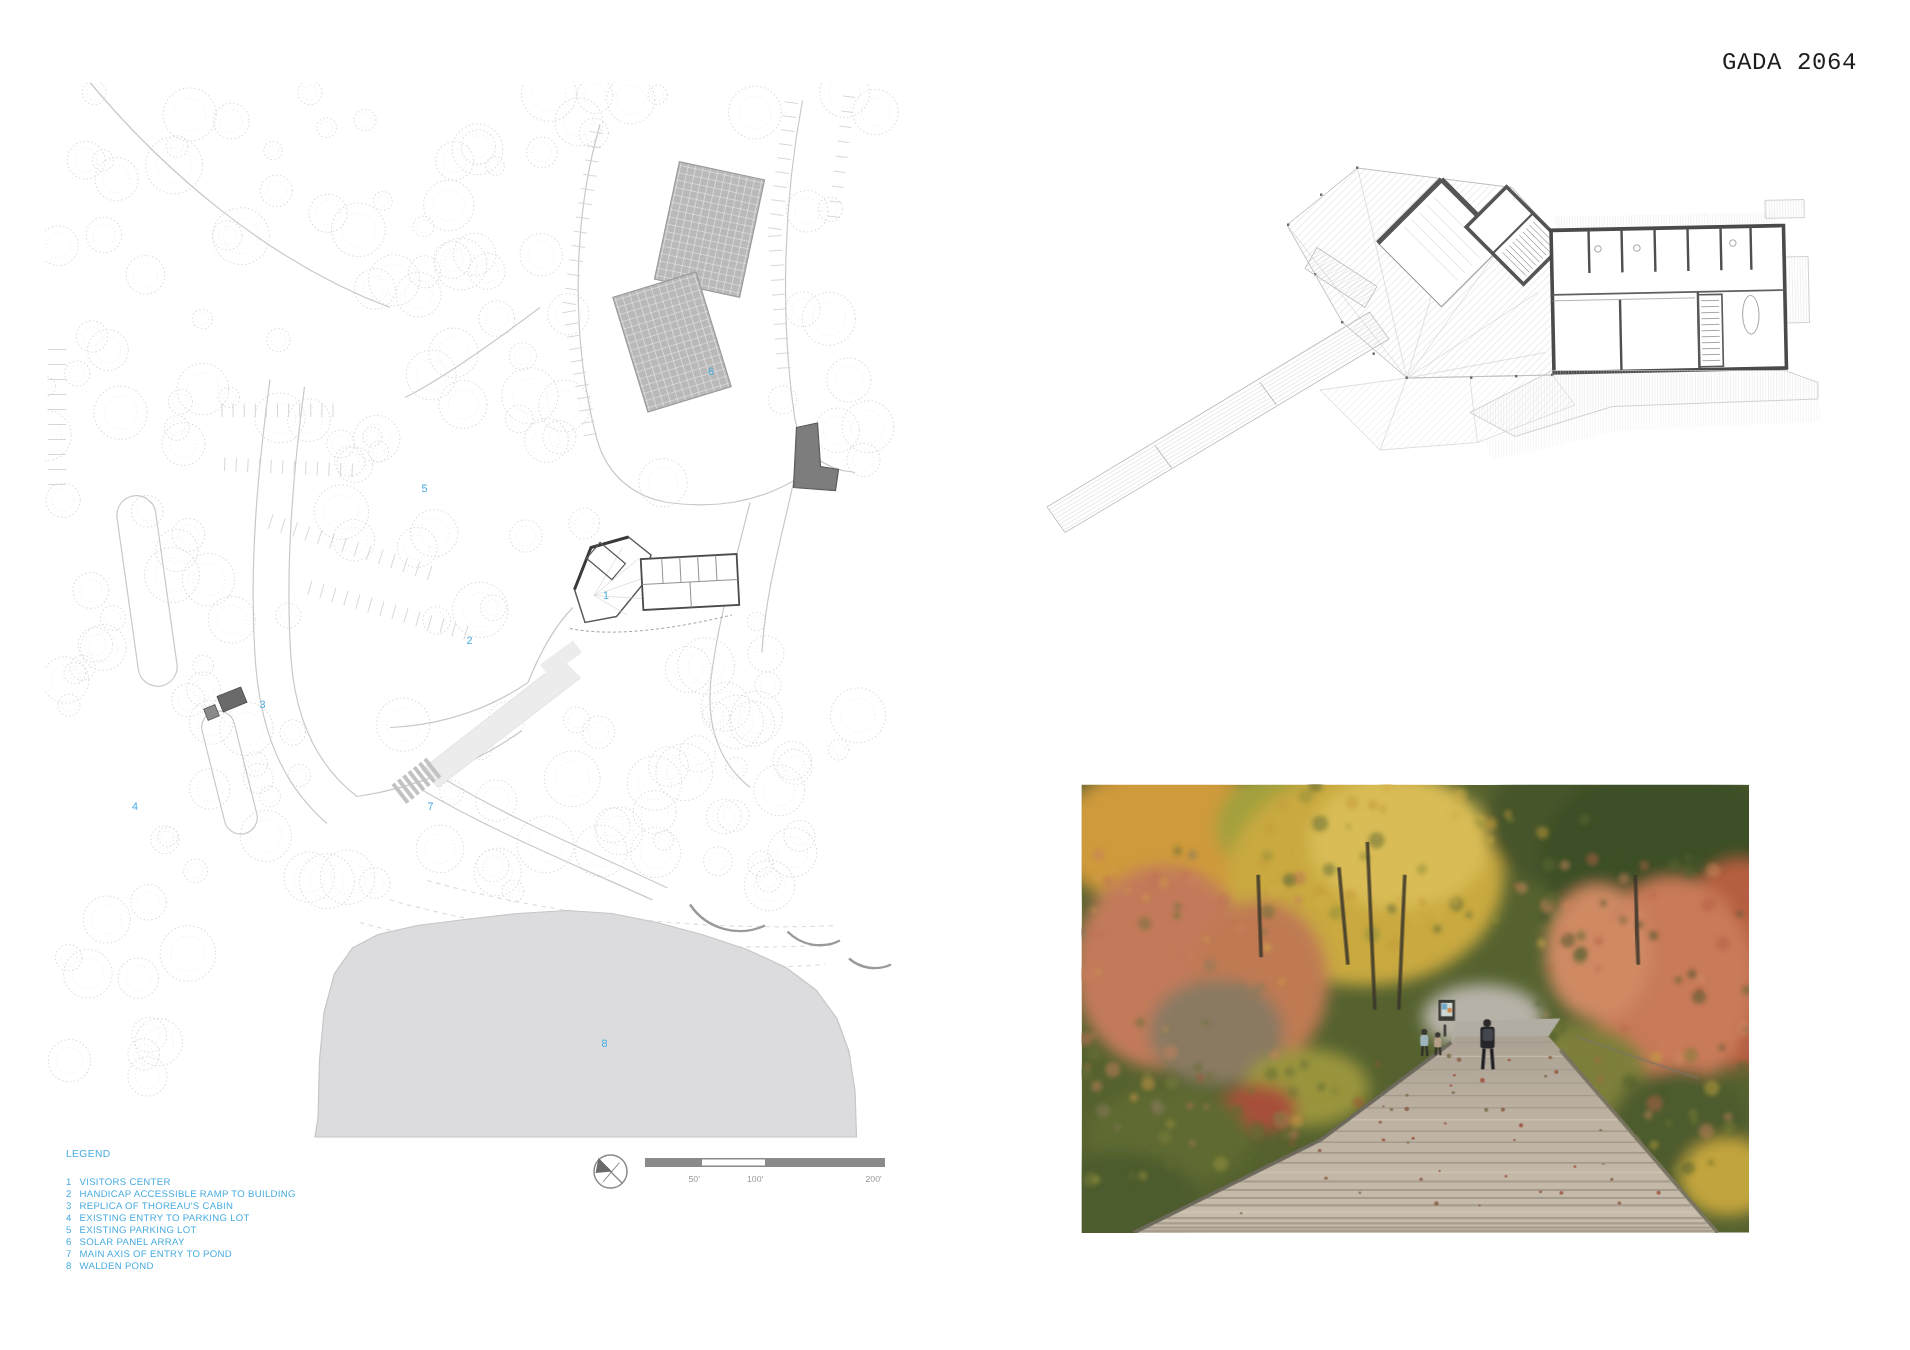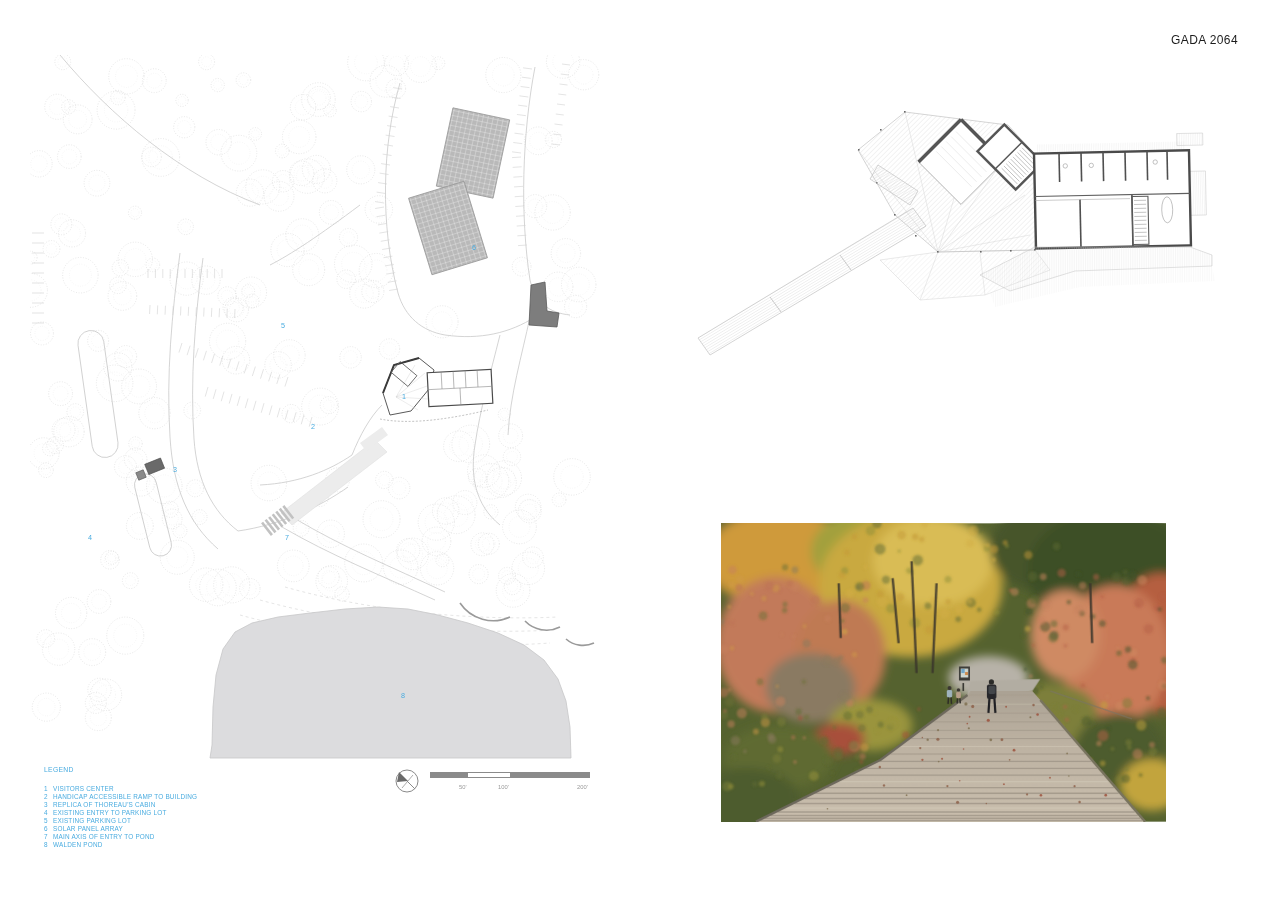--- a/index.html
+++ b/index.html
@@ -1,19 +1,19 @@
 <!DOCTYPE html>
 <html><head>
 <meta charset="utf-8">
 <style>
   html,body{margin:0;padding:0;background:#ffffff;}
   .page{position:relative;width:1273px;height:900px;background:#fff;overflow:hidden;
         font-family:"Liberation Sans",sans-serif;}
-  .board-title{position:absolute;top:33px;right:35px;font-family:Liberation Sans, sans-serif;
-        font-size:12px;color:#1c1c1c;letter-spacing:.4px;}
+  .board-title{position:absolute;top:33px;right:35px;font-family:Liberation Mono, monospace;
+        font-size:16px;color:#1c1c1c;letter-spacing:.4px;}
   .abs{position:absolute;}
   
   .legend{position:absolute;left:44px;top:766px;width:280px;color:#4aace0;}
   .legend-title{font-size:6.8px;letter-spacing:.3px;margin-bottom:12px;}
   .lrow{display:flex;font-size:6.4px;line-height:8px;letter-spacing:.2px;}
   .lnum{width:9px;flex:0 0 9px;}
   
   .scalebar{position:absolute;left:430px;top:772px;height:6px;display:flex;}
   .scalebar .seg1{width:38px;background:#8a8a8a;}
   .scalebar .seg2{width:42px;background:#fff;border-top:1px solid #8a8a8a;border-bottom:1px solid #8a8a8a;box-sizing:border-box;}

